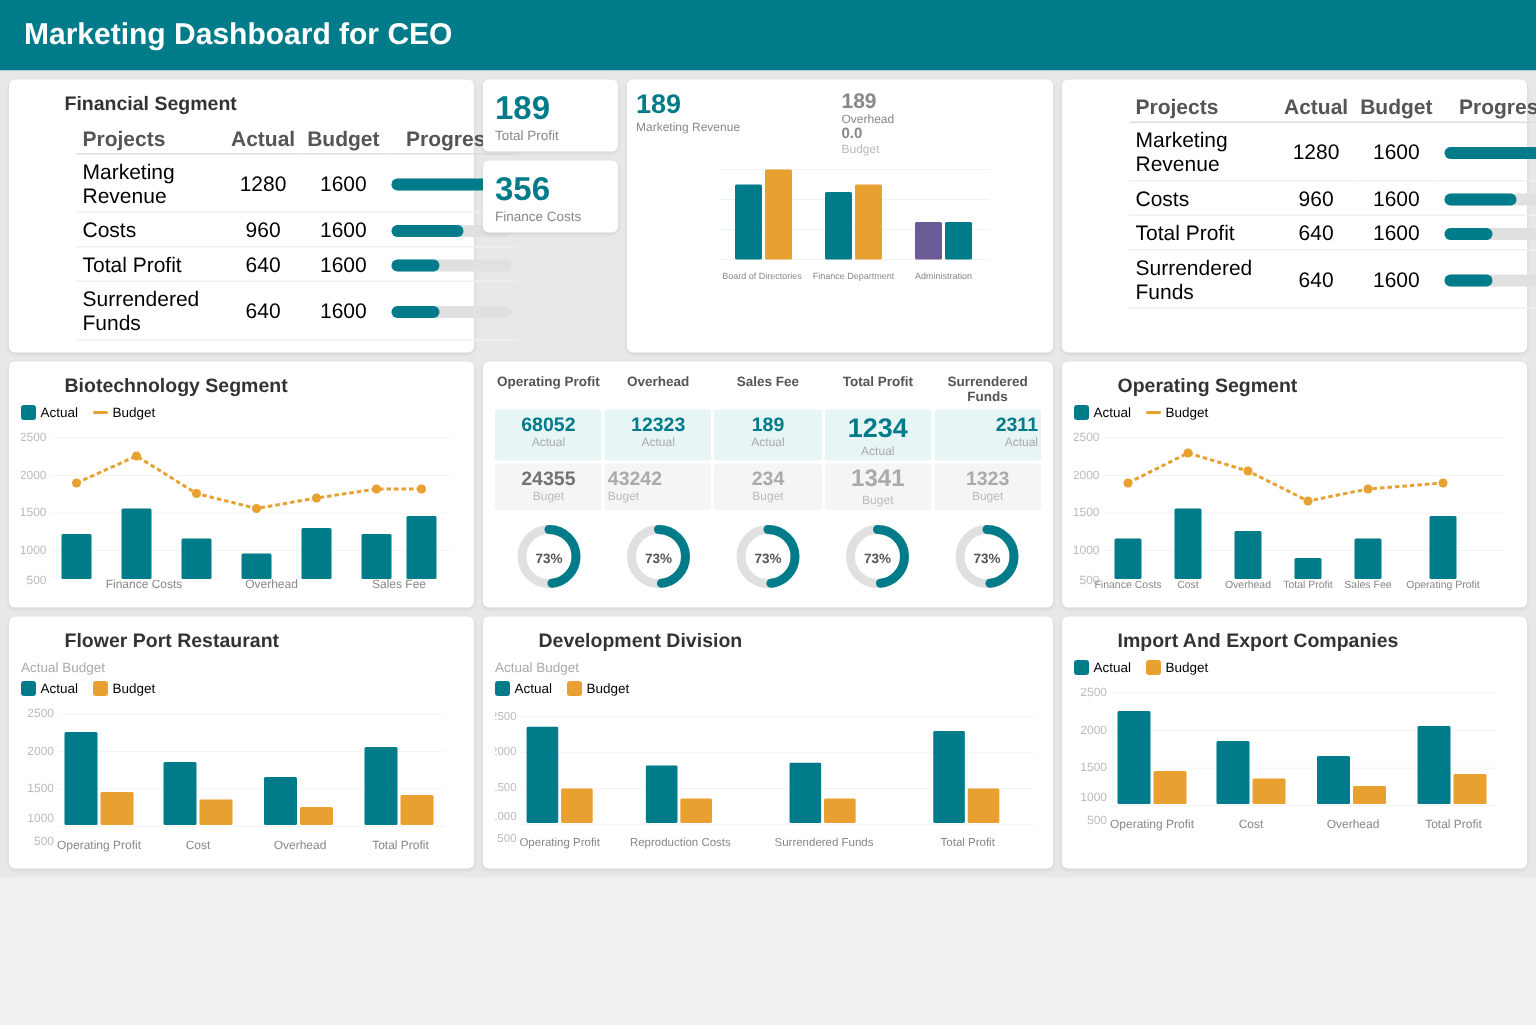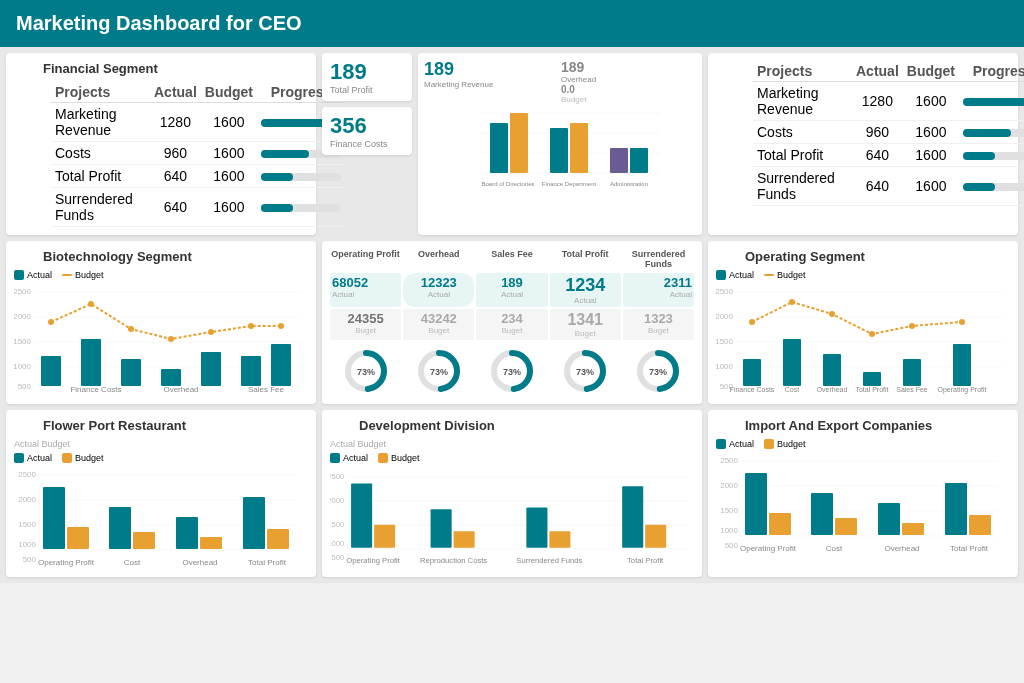--- a/index.html
+++ b/index.html
@@ -328,25 +328,25 @@
 
     <div style="display:grid; grid-template-columns:repeat(5,1fr); gap:2px; margin-bottom:4px;">
       <div style="text-align:center; font-size:9px; color:#555; font-weight:bold;">Operating Profit</div>
       <div style="text-align:center; font-size:9px; color:#555; font-weight:bold;">Overhead</div>
       <div style="text-align:center; font-size:9px; color:#555; font-weight:bold;">Sales Fee</div>
       <div style="text-align:center; font-size:9px; color:#555; font-weight:bold;">Total Profit</div>
       <div style="text-align:center; font-size:9px; color:#555; font-weight:bold;">Surrendered Funds</div>
     </div>
 
     <div style="display:grid; grid-template-columns:repeat(5,1fr); gap:2px; margin-bottom:2px;">
-      <div style="background:#e8f5f5; padding:2px; border-radius:2px;">
+      <div style="text-align:center; background:#e8f5f5; padding:2px; border-radius:2px;">
         <div style="font-size:13px; font-weight:bold; color:#007b8a;">68052</div>
         <div style="font-size:8px; color:#aaa;">Actual</div>
       </div>
-      <div style="text-align:center; background:#e8f5f5; padding:2px; border-radius:12px;">
+      <div style="text-align:center; background:#e8f5f5; padding:2px; border-radius:2px;">
         <div style="font-size:13px; font-weight:bold; color:#007b8a;">12323</div>
         <div style="font-size:8px; color:#aaa;">Actual</div>
       </div>
       <div style="text-align:center; background:#e8f5f5; padding:2px; border-radius:2px;">
         <div style="font-size:13px; font-weight:bold; color:#007b8a;">189</div>
         <div style="font-size:8px; color:#aaa;">Actual</div>
       </div>
       <div style="text-align:center; background:#e8f5f5; padding:2px; border-radius:2px;">
         <div style="font-size:18px; font-weight:bold; color:#007b8a;">1234</div>
         <div style="font-size:8px; color:#aaa;">Actual</div>
@@ -355,21 +355,21 @@
         <div style="font-size:13px; font-weight:bold; color:#007b8a;">2311</div>
         <div style="font-size:8px; color:#aaa;">Actual</div>
       </div>
     </div>
 
     <div style="display:grid; grid-template-columns:repeat(5,1fr); gap:2px; margin-bottom:6px;">
       <div style="text-align:center; background:#f5f5f5; padding:2px; border-radius:2px;">
         <div style="font-size:13px; font-weight:bold; color:#737373;text-align:center;">24355</div>
         <div style="font-size:8px; color:#bbb;">Buget</div>
       </div>
-      <div style="text-align:center; background:#f5f5f5; padding:2px; border-radius:2px;">
+      <div style="background:#f5f5f5; padding:2px; border-radius:2px;">
         <div style="font-size:13px; font-weight:bold; color:#aaa;">43242</div>
         <div style="font-size:8px; color:#bbb;">Buget</div>
       </div>
       <div style="text-align:center; background:#f5f5f5; padding:2px; border-radius:2px;">
         <div style="font-size:13px; font-weight:bold; color:#aaa;">234</div>
         <div style="font-size:8px; color:#bbb;">Buget</div>
       </div>
       <div style="text-align:center; background:#f5f5f5; padding:2px; border-radius:2px;">
         <div style="font-size:16px; font-weight:bold; color:#aaa;">1341</div>
         <div style="font-size:8px; color:#bbb;">Buget</div>

